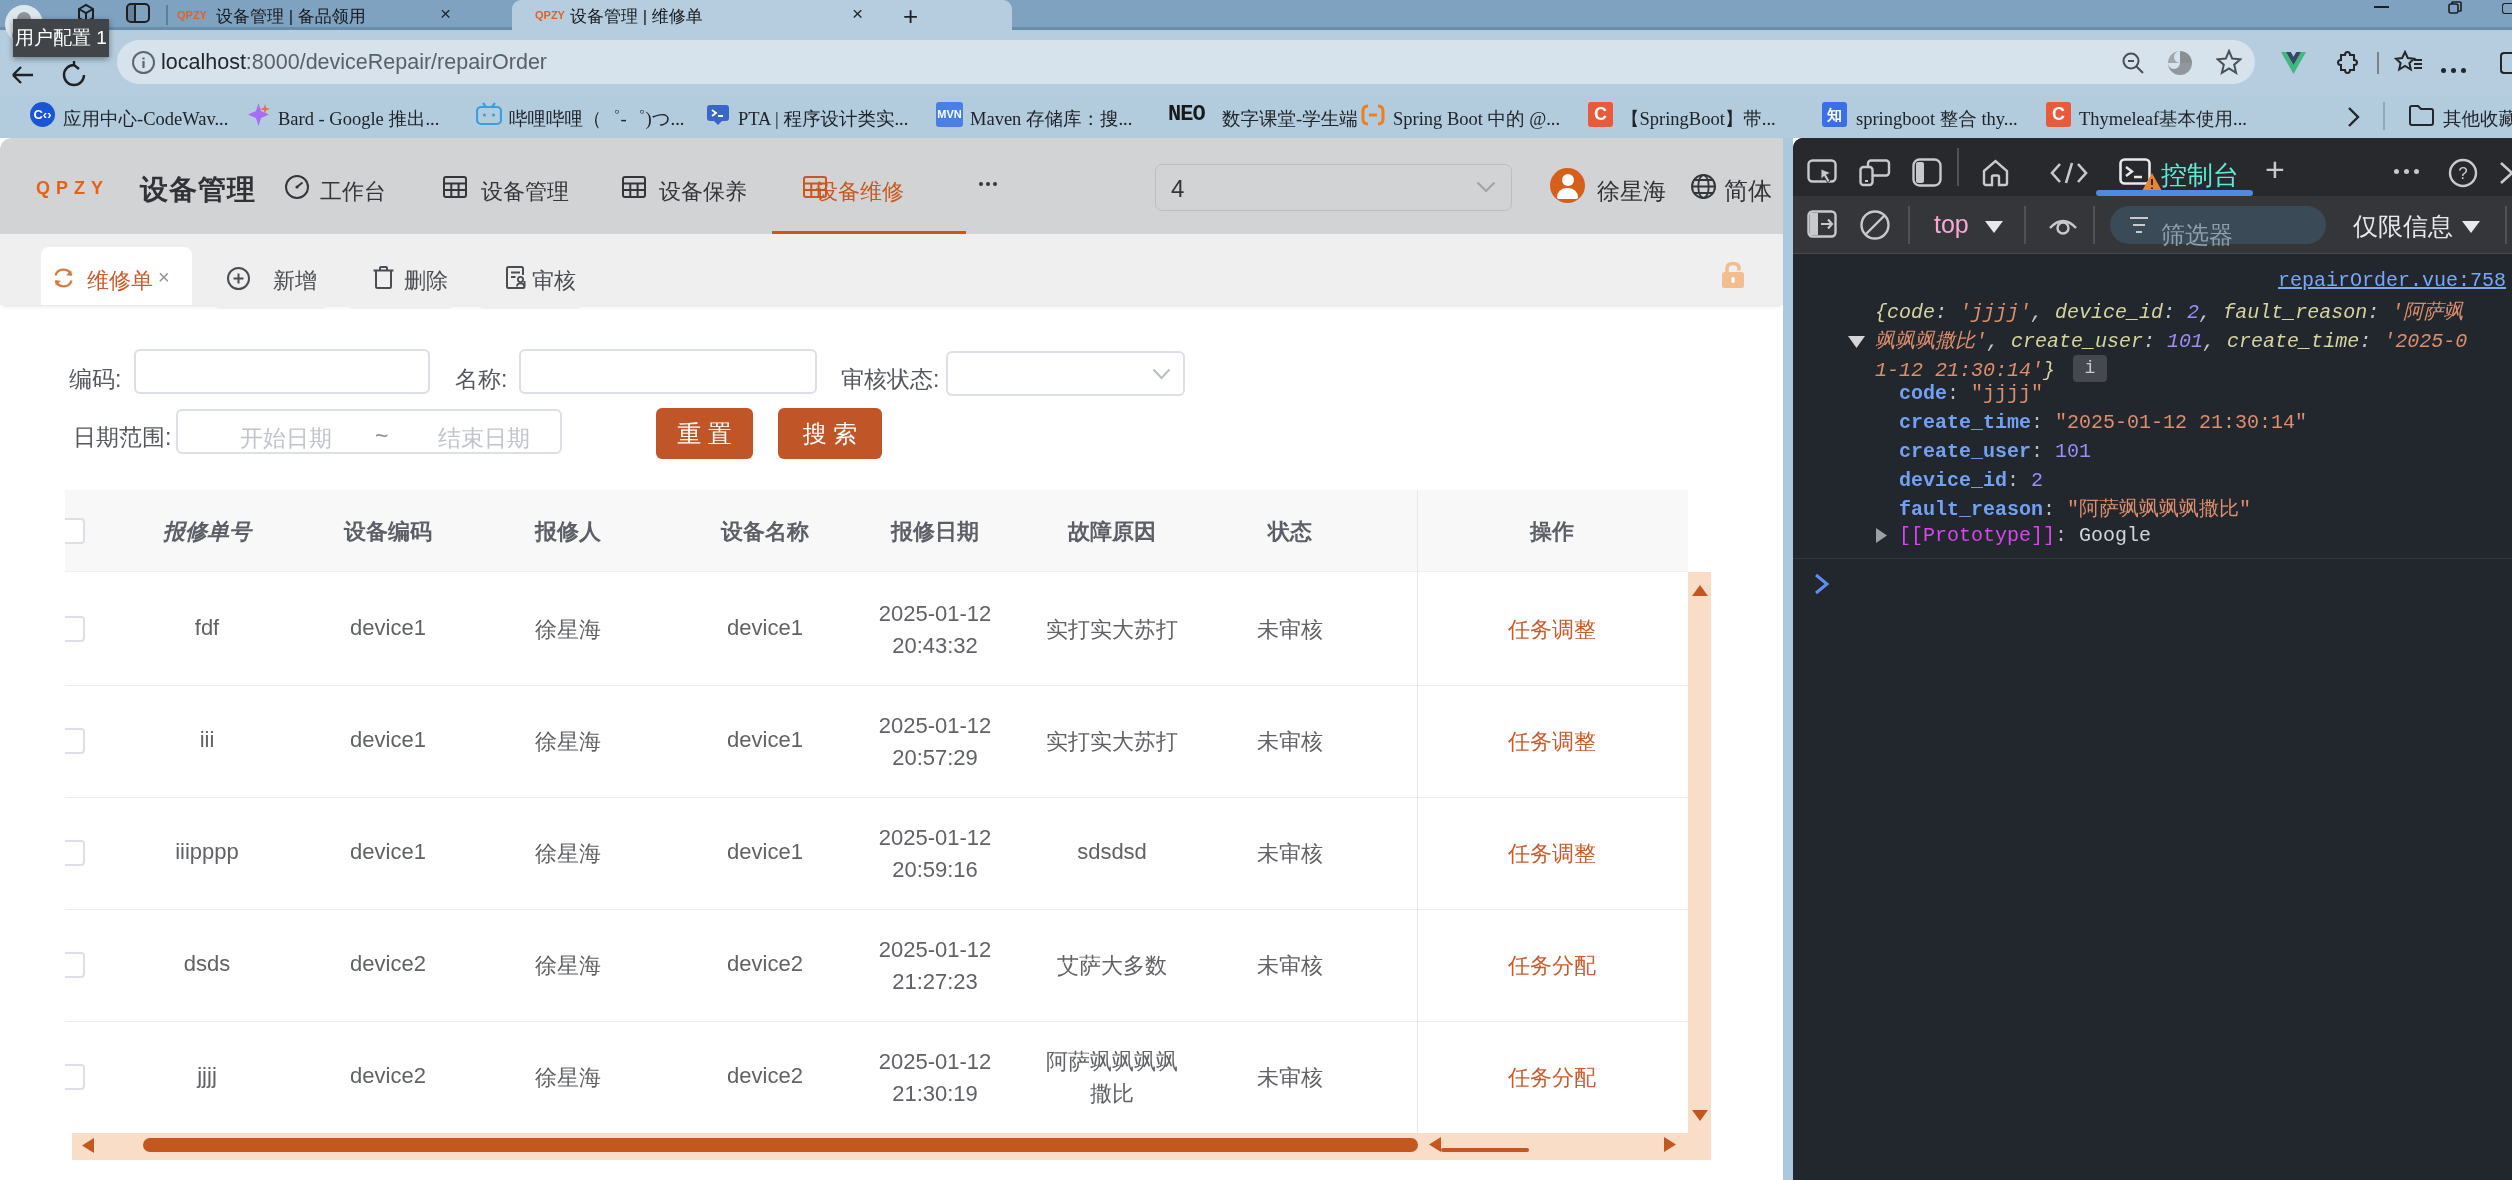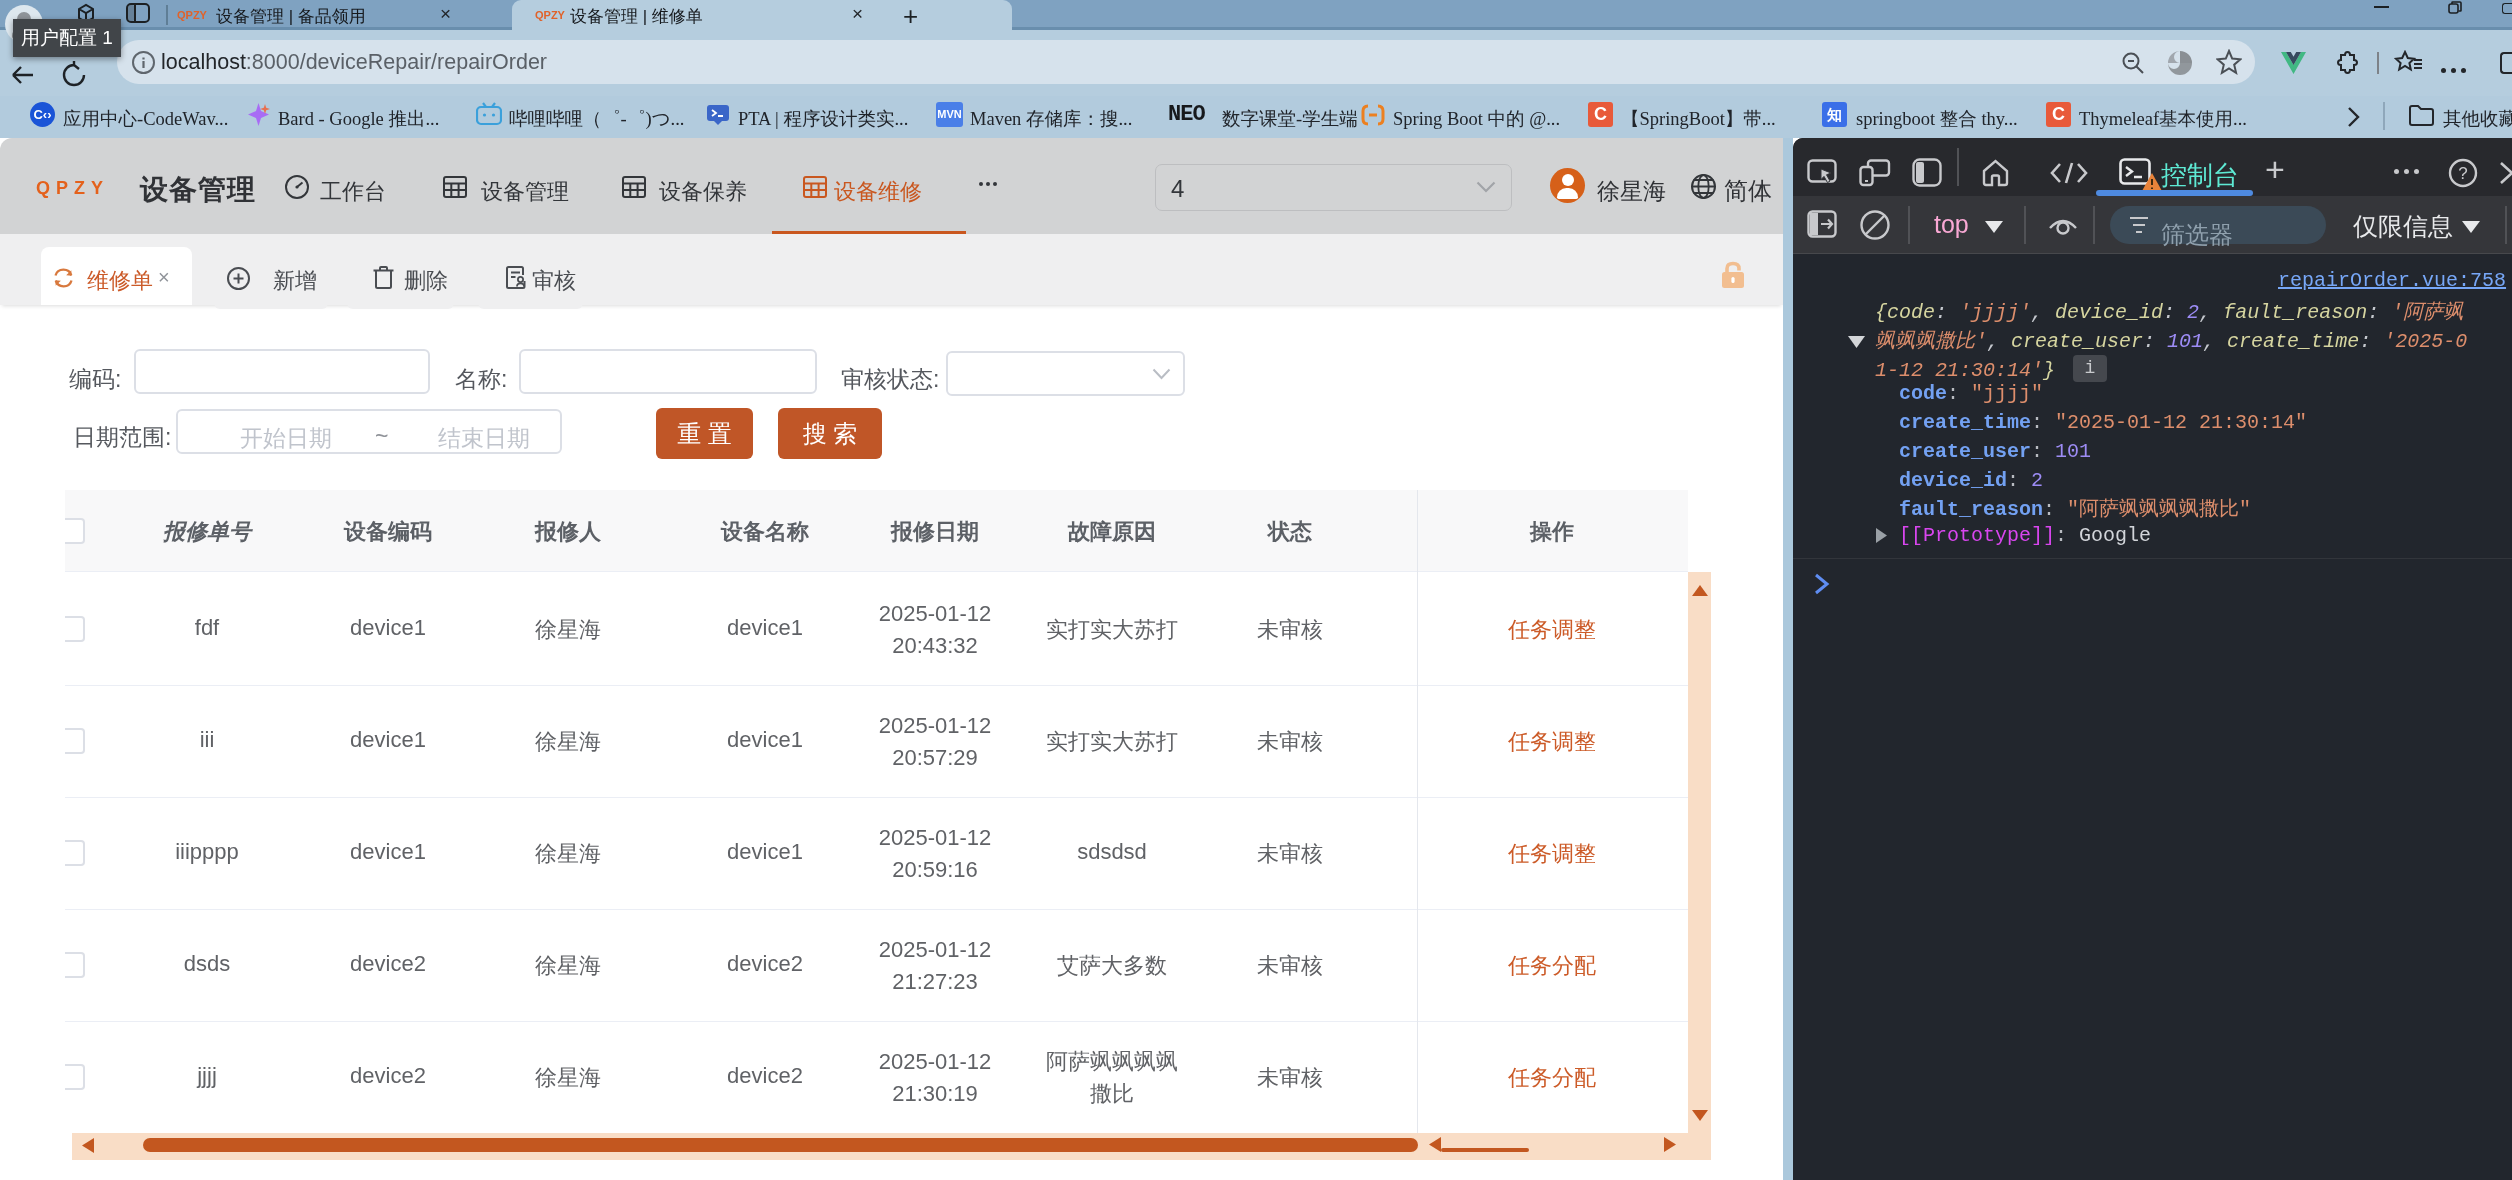--- a/index.html
+++ b/index.html
@@ -10,21 +10,21 @@
 
 
 #tabstrip { left:0; top:0; width:2512px; height:30px; background:#7fa2c1; }
 #addrrow  { left:0; top:30px; width:2512px; height:66px; background:#b5cdde; }
 #bookrow  { left:0; top:96px; width:2512px; height:42px; background:#b2cbdd; }
 .tab { top:0; height:30px; border-radius:9px 9px 0 0; }
 #tab1 { left:158px; width:350px; background:transparent; }
 #tab2 { left:512px; width:500px; background:#b5cdde; }
 .tabtitle { font-size:17px; color:#16191d; top:5px; }
 .tabx { color:#23262a; font-size:19px; top:3px; }
-#tooltip { left:13px; top:19px; width:108px; height:38px; background:#414549; color:#fff; font-size:19px; line-height:38px; text-align:center; white-space:nowrap; z-index:60; box-shadow:0 2px 6px rgba(0,0,0,.4); }
+#tooltip { left:13px; top:19px; width:96px; height:38px; background:#414549; color:#fff; font-size:19px; line-height:38px; text-align:center; white-space:nowrap; z-index:60; box-shadow:0 2px 6px rgba(0,0,0,.4); }
 #pill { left:117px; top:40px; width:2138px; height:44px; background:#d6e2ec; border-radius:22px; }
 .urltext { font-size:21.5px; top:50px; left:161px; color:#5a6067; }
 .bm { font-size:18.5px; color:#20242a; top:106px; white-space:nowrap;font-family:Liberation Serif, serif; }
 .bmicon { top:102px; }
 
 
 #page { left:0; top:138px; width:1783px; height:1042px; background:#fff; border-radius:12px 0 0 0; overflow:hidden; }
 #appheader { left:0; top:0; width:1783px; height:96px; background:#d2d3d4; }
 .nav { font-size:22px; color:#33363a; top:39px; }
 #navactiveline { background:#c9571f; height:3px; top:93px; left:772px; width:194px; }
@@ -201,21 +201,21 @@
   <div class="abs nav" style="left:481px;">设备管理</div>
   <svg class="abs" style="left:621px;top:36px;" width="26" height="26" viewBox="0 0 26 26">
       <rect x="2" y="3" width="22" height="20" rx="2" fill="none" stroke="#33363a" stroke-width="2"></rect>
       <path d="M2 9.5 L24 9.5 M9.3 9.5 L9.3 23 M16.6 9.5 L16.6 23 M2 16 L24 16" stroke="#33363a" stroke-width="2"></path>
     </svg>
   <div class="abs nav" style="left:659px;">设备保养</div>
   <svg class="abs" style="left:802px;top:36px;" width="26" height="26" viewBox="0 0 26 26">
       <rect x="2" y="3" width="22" height="20" rx="2" fill="none" stroke="#c9571f" stroke-width="2"></rect>
       <path d="M2 9.5 L24 9.5 M9.3 9.5 L9.3 23 M16.6 9.5 L16.6 23 M2 16 L24 16" stroke="#c9571f" stroke-width="2"></path>
     </svg>
-  <div class="abs nav" style="left:834px;color:#c9571f;">设备维修</div>
+  <div class="abs nav" style="left:816px;color:#c9571f;">设备维修</div>
   <div class="abs" style="left:979px;top:44px;width:4px;height:4px;border-radius:50%;background:#33363a;"></div>
     <div class="abs" style="left:986px;top:44px;width:4px;height:4px;border-radius:50%;background:#33363a;"></div>
     <div class="abs" style="left:993px;top:44px;width:4px;height:4px;border-radius:50%;background:#33363a;"></div>
   <div class="abs" id="navactiveline"></div>
   <div class="abs" style="left:1155px;top:26px;width:357px;height:47px;border:1.5px solid #bdbec0;border-radius:7px;"></div>
   <div class="abs" style="left:1171px;top:37px;font-size:24px;color:#33363a;">4</div>
   <svg class="abs" style="left:1476px;top:43px;" width="20" height="12" viewBox="0 0 20 12">
       <path d="M1.5 1.5 L10 10 L18.5 1.5" stroke="#a2a4a8" stroke-width="2.2" fill="none"></path>
     </svg>
   <div class="abs" style="left:1550px;top:30px;width:35px;height:35px;border-radius:50%;background:#d66019;">

